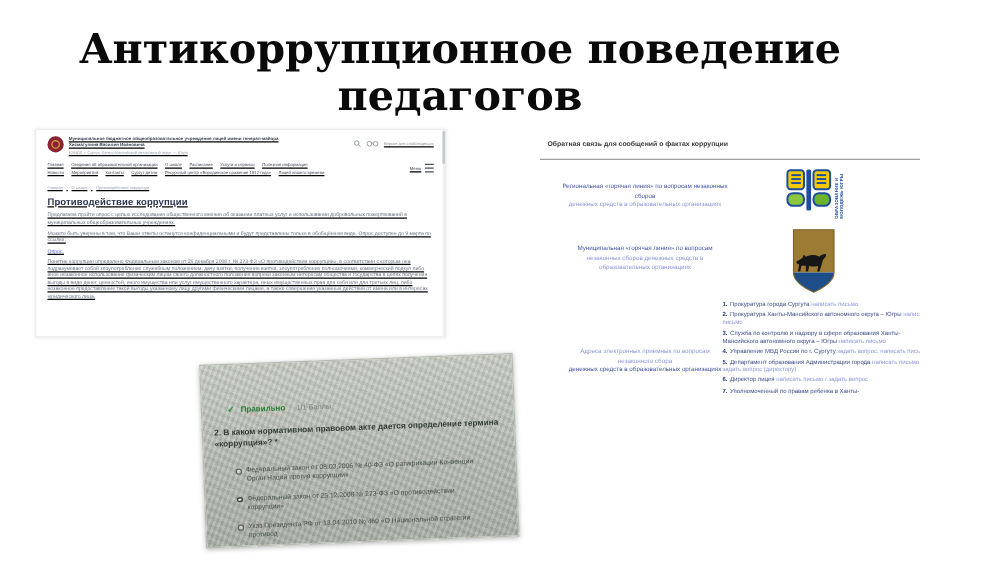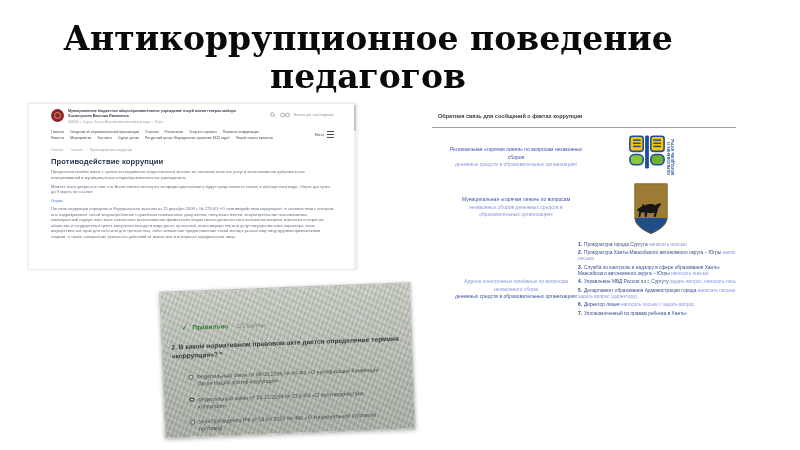--- a/index.html
+++ b/index.html
@@ -5,21 +5,21 @@
   html,body{margin:0;padding:0;background:#fff;}
   .slide{position:relative;width:736px;height:450px;background:#fff;overflow:hidden;
          font-family:"Liberation Sans",sans-serif;}
   
   .title{position:absolute;top:20px;left:50%;transform:translateX(-50%);width:640px;
          text-align:center;font-family:"DejaVu Serif",serif;font-weight:700;
          font-size:33px;line-height:1.16;color:#0a0a0a;}
   
   .shot-left{position:absolute;left:28px;top:103px;width:329px;height:167px;background:#fff;
              border:1px solid #ececec;box-shadow:0 0 3px rgba(0,0,0,.10);
-             padding:5px 22px;box-sizing:border-box;}
+             padding:5px 9px;box-sizing:border-box;text-decoration:underline;}
   .ls-header{display:flex;align-items:flex-start;}
   .ls-logo{width:13px;height:13px;border-radius:50%;background:#8b2332;flex:0 0 auto;position:relative;}
   .ls-logo::after{content:"";position:absolute;inset:3px;border-radius:50%;border:1px solid #d9a441;}
   .ls-org{margin-left:4px;width:190px;}
   .ls-org-name{font-size:3.6px;font-weight:bold;color:#3a4350;line-height:1.35;}
   .ls-org-addr{font-size:3.2px;color:#9aa2ab;margin-top:1px;}
   .ls-tools{margin-left:auto;display:flex;align-items:center;gap:4px;color:#8e969e;
             font-size:3.2px;margin-top:3px;}
   .ls-nav{display:flex;margin-top:5px;align-items:center;}
   .ls-nav-rows{flex:1;}

